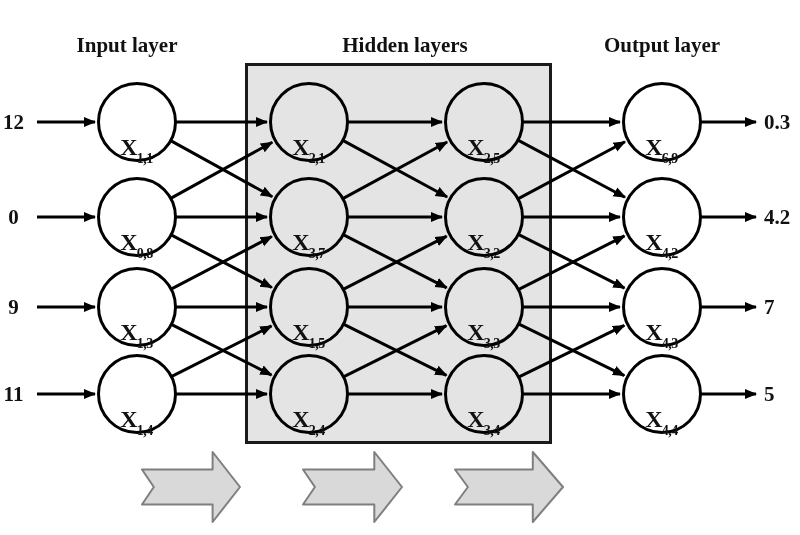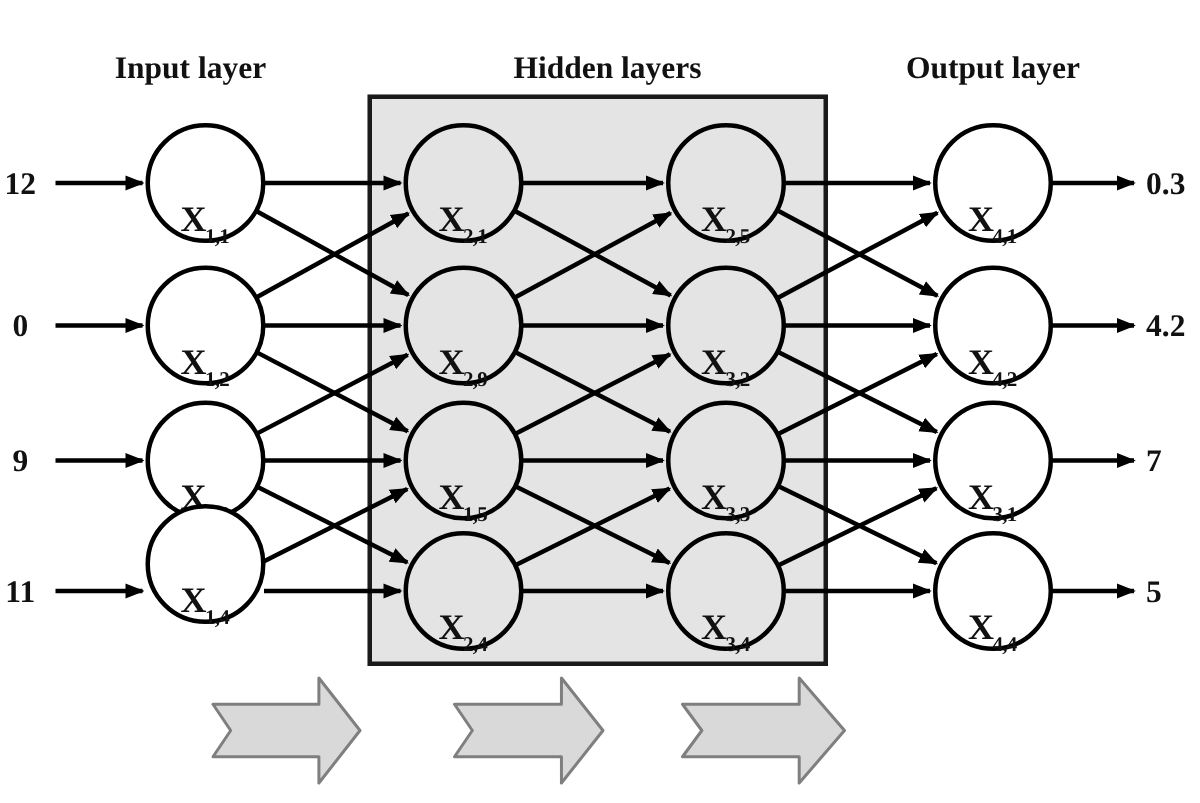--- a/index.html
+++ b/index.html
@@ -105,34 +105,34 @@
       <polygon points="142,469.5 212.6,469.5 212.6,452 240,487 212.6,522 212.6,504.5 142,504.5 153.8,487" fill="var(--flow-arrow-fill)" stroke="var(--flow-arrow-stroke)" stroke-width="2" stroke-linejoin="round"></polygon>
       <polygon points="303,469.5 374.3,469.5 374.3,452 402,487 374.3,522 374.3,504.5 303,504.5 314.9,487" fill="var(--flow-arrow-fill)" stroke="var(--flow-arrow-stroke)" stroke-width="2" stroke-linejoin="round"></polygon>
       <polygon points="455,469.5 532.8,469.5 532.8,452 563,487 532.8,522 532.8,504.5 455,504.5 467.9,487" fill="var(--flow-arrow-fill)" stroke="var(--flow-arrow-stroke)" stroke-width="2" stroke-linejoin="round"></polygon>
     </g>
   </svg>
 
   <div class="node" style="left:97px;top:82px">
       <span class="node-label"><span>X</span><sub>1,1</sub></span>
     </div>
   <div class="node" style="left:97px;top:177px">
-      <span class="node-label"><span>X</span><sub>1,2</sub></span>
+      <span class="node-label"><span>X</span><sub>0,8</sub></span>
     </div>
   <div class="node" style="left:97px;top:267px">
       <span class="node-label"><span>X</span><sub>1,3</sub></span>
     </div>
-  <div class="node" style="left:97px;top:336px">
+  <div class="node" style="left:97px;top:354px">
       <span class="node-label"><span>X</span><sub>1,4</sub></span>
     </div>
 
   <div class="node nh" style="left:269px;top:82px">
       <span class="node-label"><span>X</span><sub>2,1</sub></span>
     </div>
   <div class="node nh" style="left:269px;top:177px">
-      <span class="node-label"><span>X</span><sub>2,9</sub></span>
+      <span class="node-label"><span>X</span><sub>3,7</sub></span>
     </div>
   <div class="node nh" style="left:269px;top:267px">
       <span class="node-label"><span>X</span><sub>1,5</sub></span>
     </div>
   <div class="node nh" style="left:269px;top:354px">
       <span class="node-label"><span>X</span><sub>2,4</sub></span>
     </div>
 
   <div class="node nh" style="left:444px;top:82px">
       <span class="node-label"><span>X</span><sub>2,5</sub></span>
@@ -141,27 +141,27 @@
       <span class="node-label"><span>X</span><sub>3,2</sub></span>
     </div>
   <div class="node nh" style="left:444px;top:267px">
       <span class="node-label"><span>X</span><sub>3,3</sub></span>
     </div>
   <div class="node nh" style="left:444px;top:354px">
       <span class="node-label"><span>X</span><sub>3,4</sub></span>
     </div>
 
   <div class="node" style="left:622px;top:82px">
-      <span class="node-label"><span>X</span><sub>4,1</sub></span>
+      <span class="node-label"><span>X</span><sub>6,9</sub></span>
     </div>
   <div class="node" style="left:622px;top:177px">
       <span class="node-label"><span>X</span><sub>4,2</sub></span>
     </div>
   <div class="node" style="left:622px;top:267px">
-      <span class="node-label"><span>X</span><sub>3,1</sub></span>
+      <span class="node-label"><span>X</span><sub>4,3</sub></span>
     </div>
   <div class="node" style="left:622px;top:354px">
       <span class="node-label"><span>X</span><sub>4,4</sub></span>
     </div>
 
   <div class="io-label in" style="top:108px">12</div>
   <div class="io-label in" style="top:203px">0</div>
   <div class="io-label in" style="top:293px">9</div>
   <div class="io-label in" style="top:380px">11</div>
 

